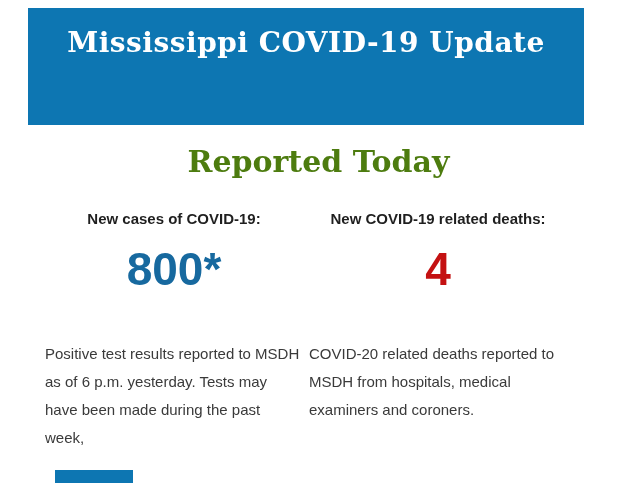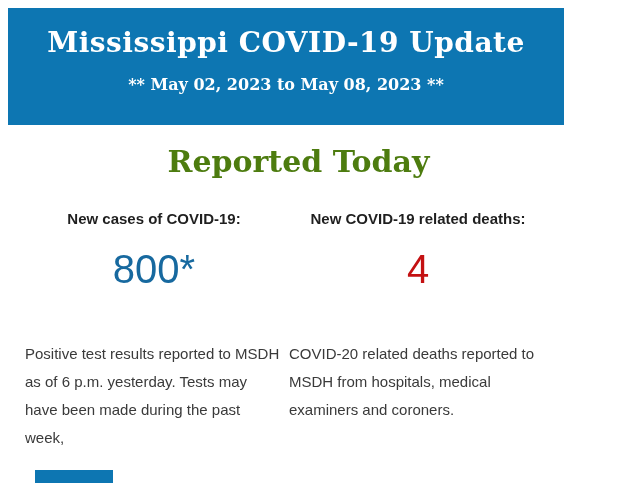--- a/index.html
+++ b/index.html
@@ -7,20 +7,21 @@
     padding: 0;
     background: #ffffff;
     font-family: "Liberation Sans", sans-serif;
   }
   .page {
     position: relative;
     width: 572px;
     height: 483px;
     background: #ffffff;
     overflow: hidden;
+    margin-left: 20px;
   }
   
   .banner {
     margin: 8px 8px 0 8px;
     height: 117px;
     background: #0d76b2;
     text-align: center;
     color: #ffffff;
   }
   .banner h1 {
@@ -59,22 +60,22 @@
   }
   .stat-label {
     text-align: center;
     font-weight: bold;
     font-size: 15px;
     color: #1f1f1f;
   }
   .stat-value {
     text-align: center;
     margin-top: 20px;
-    font-weight: normal;
-    font-size: 40px;
+    font-weight: bold;
+    font-size: 46px;
     line-height: 44px;
   }
   .stat-desc {
     margin: 49px 0 0 0;
     font-size: 15px;
     line-height: 28px;
     color: #3a3a3a;
     text-align: left;
   }
   
@@ -87,21 +88,20 @@
     background: #0d76b2;
   }
 </style>
 </head>
 <body>
 
 <div class="page">
 
   <header class="banner" style="background-color: rgb(13, 118, 178);">
     <h1>Mississippi COVID-19 Update</h1>
-    <div class="date-range">** May 02, 2023 to May 08, 2023 **</div>
   </header>
 
   <main>
     <h2 class="section-heading">Reported Today</h2>
 
     <div class="stats-row">
 
       <div class="stat-col">
         <div class="stat-label">New cases of COVID-19:</div>
         <div class="stat-value" style="color: rgb(23, 105, 159);">800*</div>

